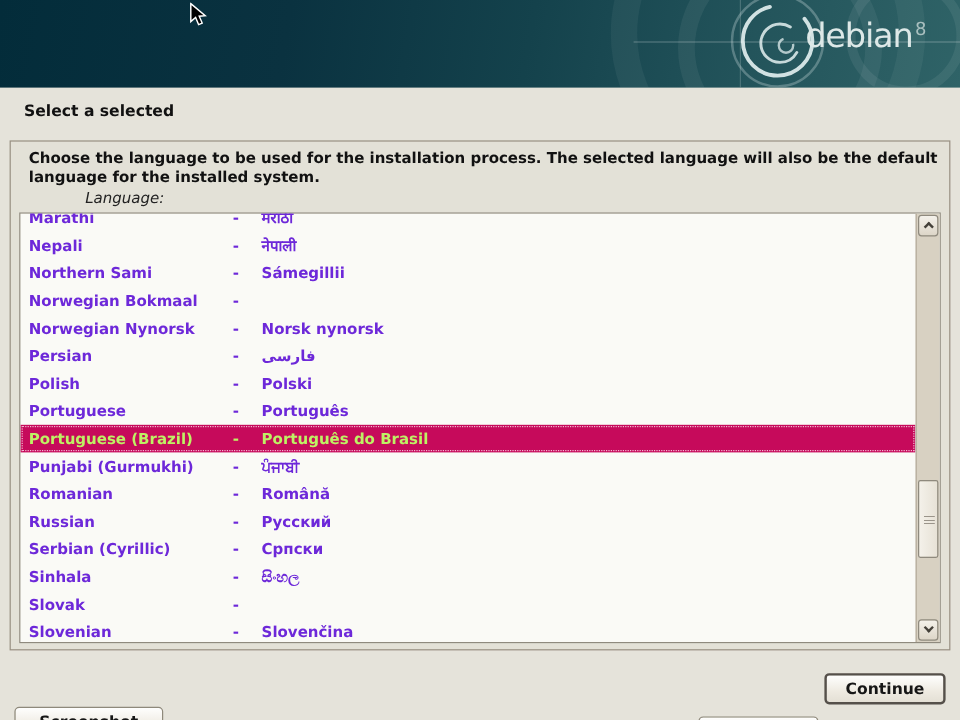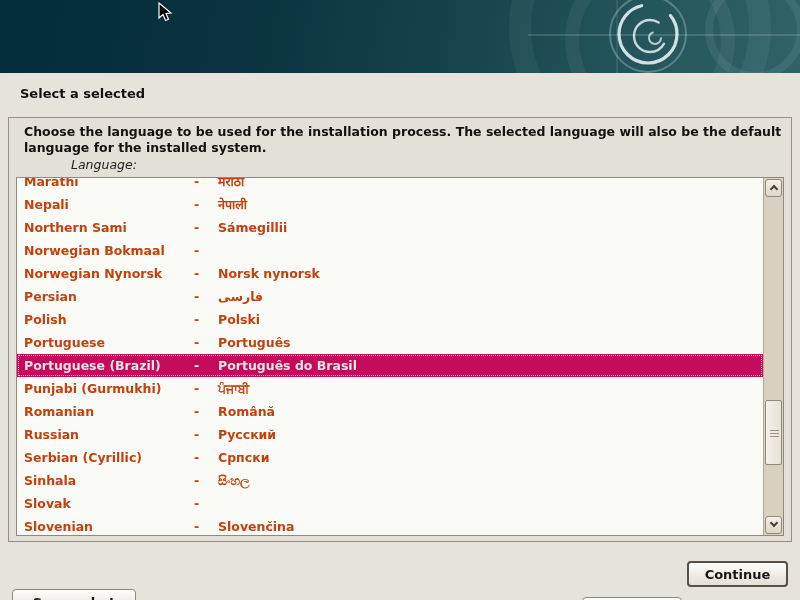--- a/index.html
+++ b/index.html
@@ -29,25 +29,25 @@
   .instruction { position:absolute; left:15px; top:6px; width:758px;
     font-size:12.5px; font-weight:bold; line-height:16px; }
   .field-label { position:absolute; left:18px; top:39px; font-size:12.5px; font-style:italic; color:#222;margin-left:44px; }
 
   
   .listbox { position:absolute; left:16px; top:177px; width:768px; height:359px;
     border:1px solid #8f8a7e; background:#fafaf6; }
   .rows { position:absolute; left:0; top:0; right:20px; bottom:0; overflow:hidden; }
   .rows-inner { margin-top:-8px; }
   .row { display:flex; align-items:center; height:23px; font-size:12.5px; font-weight:bold;
-    color:#c2410c; cursor:default; }
+    color:#6d28d9; cursor:default; }
   .row .en { margin-left:7px; width:170px; flex:none; }
   .row .dash { width:24px; flex:none; text-align:left; }
   .row .nat { flex:1; }
-  .row.selected { background:var(--hl,#c60a5b); color:#e5e5e5; outline:1px dotted #f2b9d2; outline-offset:-2px; }
+  .row.selected { background:var(--hl,#c60a5b); color:#bef264; outline:1px dotted #f2b9d2; outline-offset:-2px; }
 
   
   .vscroll { position:absolute; right:0; top:0; width:20px; height:357px;
     background:#d8d1c2; border-left:1px solid #b3ab9b; }
   .sbtn { position:absolute; left:1px; width:17px; height:18px;
     background:linear-gradient(#f4f1ea,#ddd6c8); border:1px solid #8f8a7e; border-radius:3px; }
   .sbtn.up { top:1px; } .sbtn.down { bottom:1px; }
   .chev { position:absolute; left:5px; width:6px; height:6px; border-left:2px solid #45413a; border-bottom:2px solid #45413a; }
   .up .chev { top:6px; transform:rotate(135deg); }
   .down .chev { top:3px; transform:rotate(-45deg); }
@@ -73,20 +73,21 @@
     <circle cx="640" cy="28" r="120" fill="none" stroke="rgba(255,255,255,0.05)" stroke-width="22"></circle>
     <circle cx="650" cy="40" r="78" fill="none" stroke="rgba(255,255,255,0.06)" stroke-width="14"></circle>
     <line x1="528" y1="35" x2="800" y2="35" stroke="rgba(255,255,255,0.30)" stroke-width="1"></line>
     <line x1="617" y1="0" x2="617" y2="73" stroke="rgba(255,255,255,0.18)" stroke-width="1"></line>
     <circle cx="648" cy="34" r="38" fill="none" stroke="rgba(235,245,245,0.28)" stroke-width="2"></circle>
     <circle cx="648" cy="34" r="29" fill="none" stroke="rgba(240,250,250,0.85)" stroke-width="3.2" stroke-dasharray="150 32" stroke-dashoffset="20" stroke-linecap="round"></circle>
     <circle cx="650" cy="36" r="16" fill="none" stroke="rgba(240,250,250,0.8)" stroke-width="2.4" stroke-dasharray="76 22" stroke-dashoffset="-8" stroke-linecap="round"></circle>
     <circle cx="655" cy="38" r="6" fill="none" stroke="rgba(240,250,250,0.7)" stroke-width="2" stroke-dasharray="26 10"></circle>
     <circle cx="755" cy="30" r="46" fill="none" stroke="rgba(255,255,255,0.07)" stroke-width="8"></circle>
   </svg>
+  <div class="brand"><span>debian</span><sup>8</sup></div>
 </div>
 
 <svg class="cursor" viewBox="0 0 16 22">
   <path d="M1,1 L1,16 L5,12.5 L7.5,18.5 L10.5,17.2 L8,11.5 L13,11 Z" fill="#000" stroke="#fff" stroke-width="1.2"></path>
 </svg>
 
 <div class="page-title">Select a selected</div>
 
 <div class="frame">
   <div class="instruction">Choose the language to be used for the installation process. The selected language will also be the default language for the installed system.</div>

